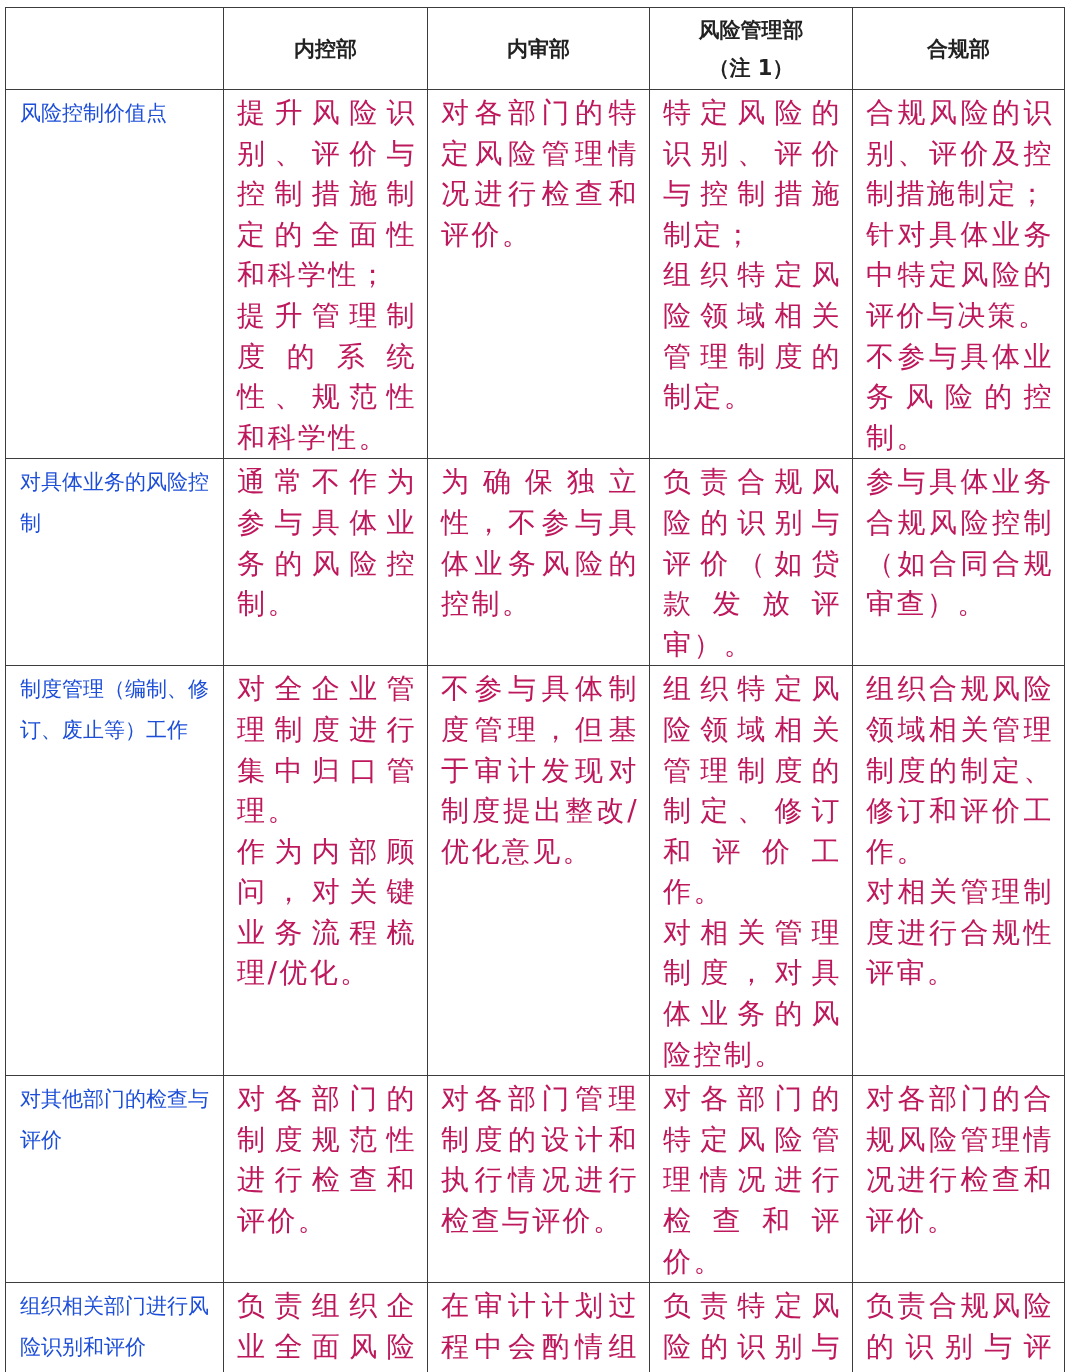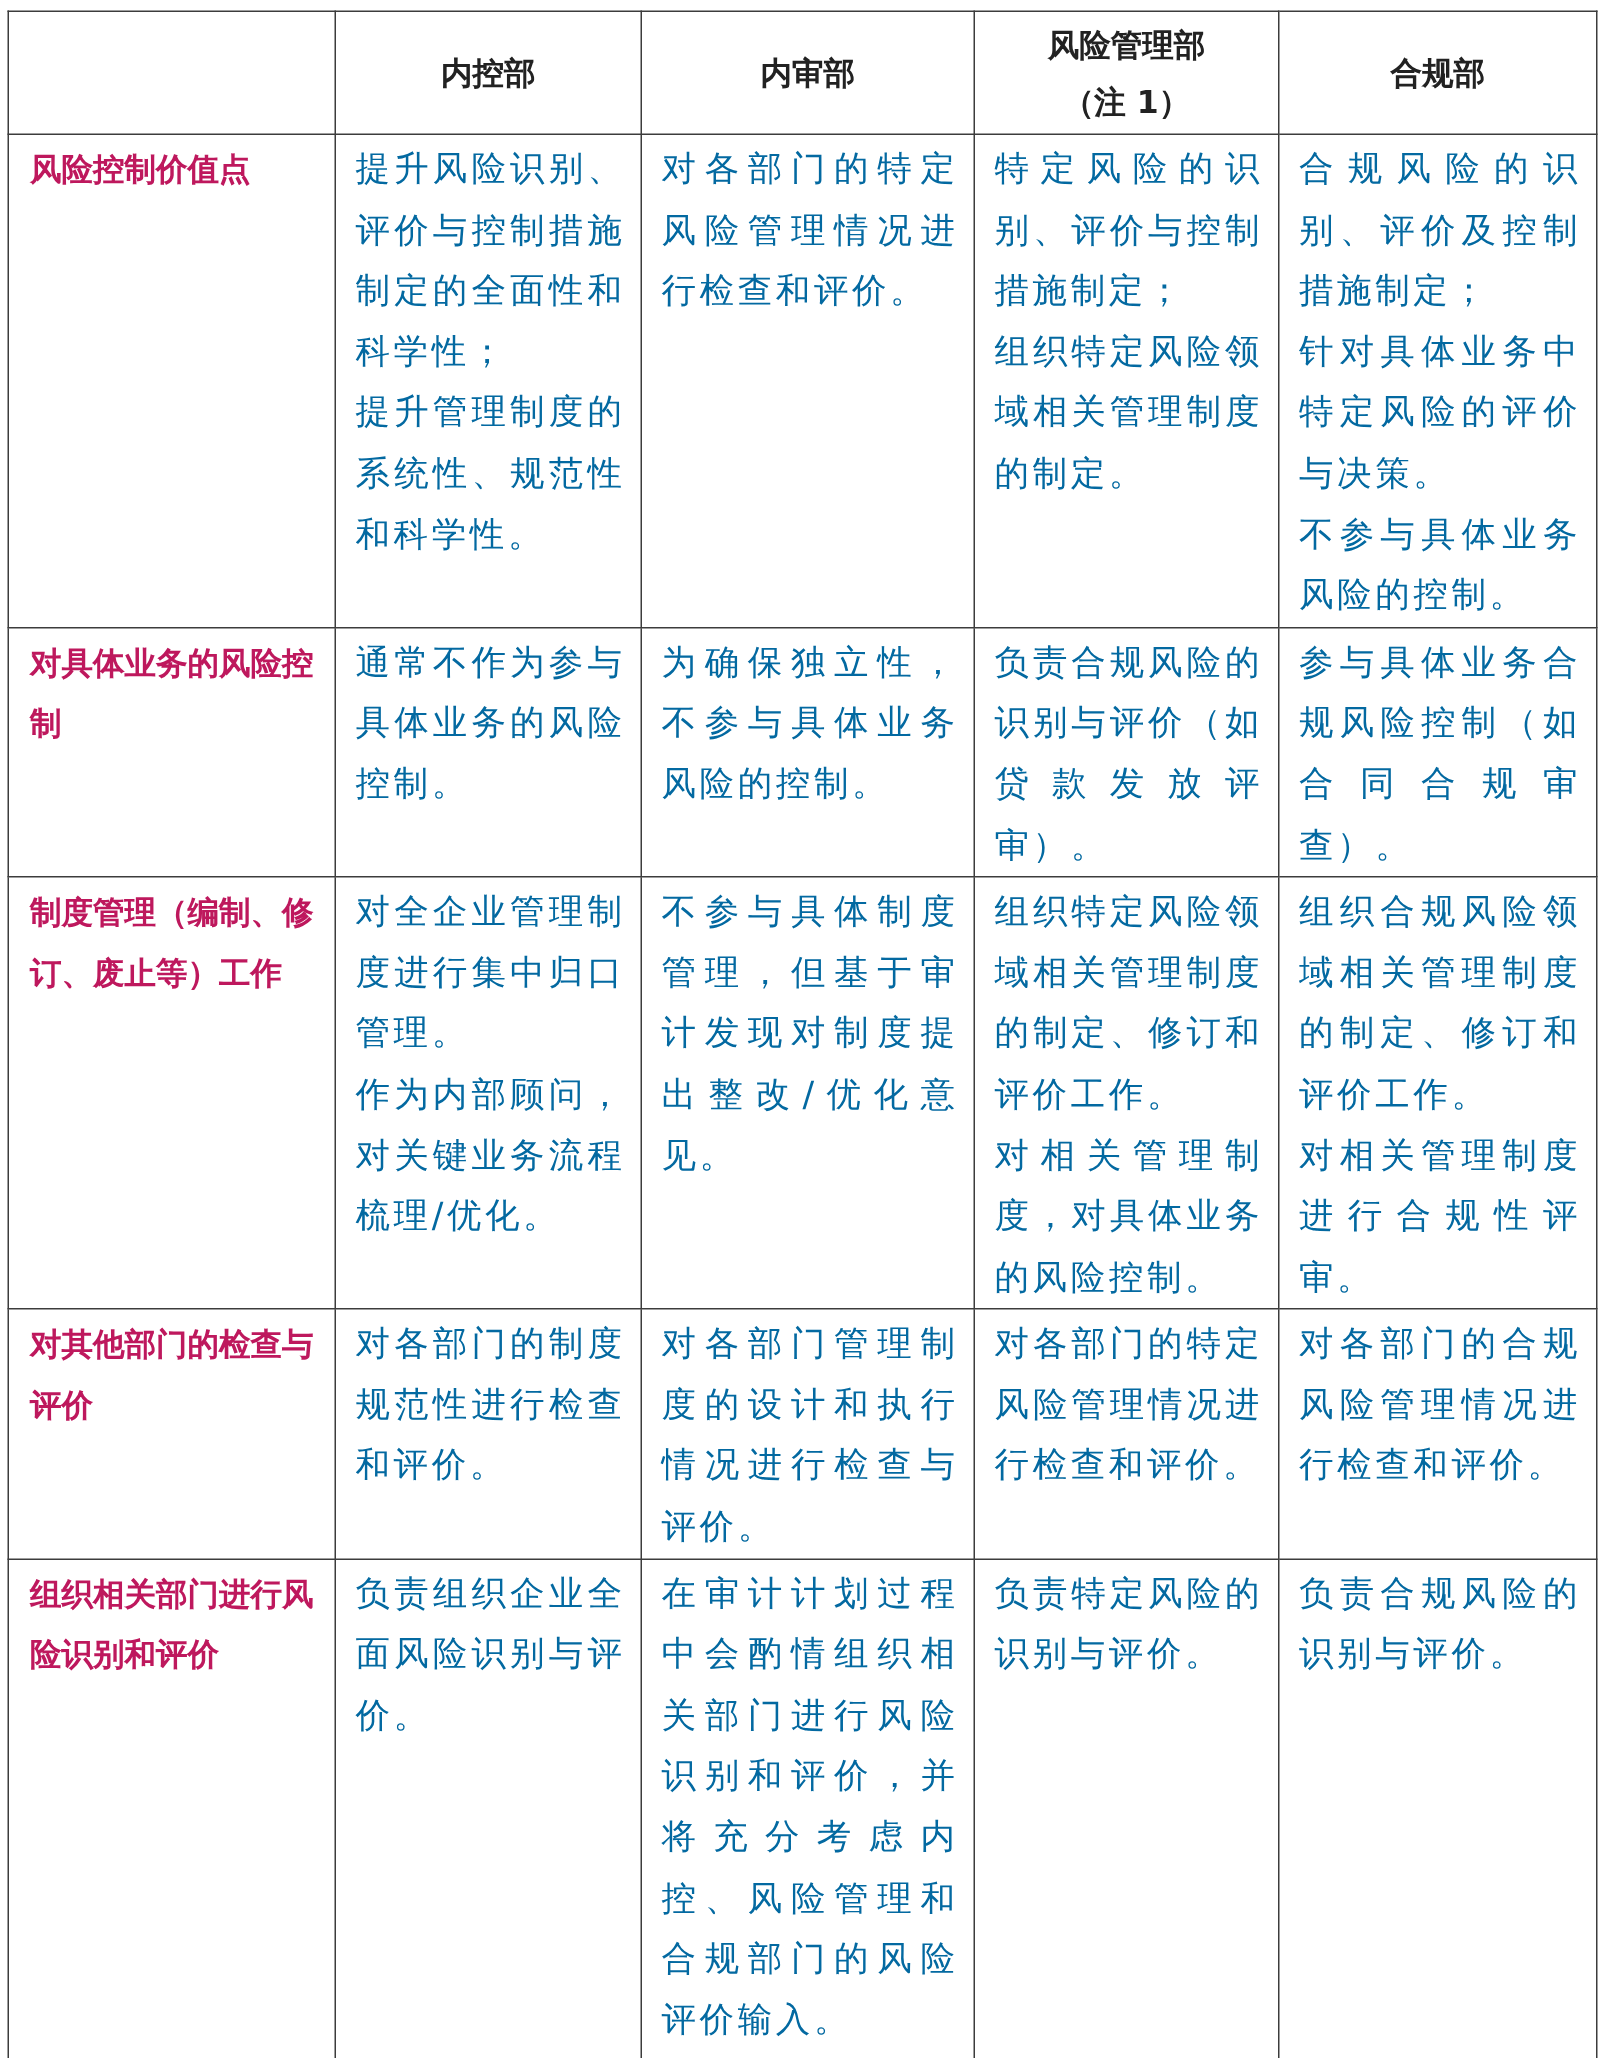--- a/index.html
+++ b/index.html
@@ -32,31 +32,31 @@
     height: 81px;
     vertical-align: middle;
     text-align: center;
     font-weight: bold;
     font-size: 21px;
     color: #222222;
     line-height: 38px;
   }
   .hdr-line { display: block; }
   .row-head {
-    font-weight: bold;
+    font-weight: normal;
     font-size: 21px;
-    color: #be185d;
+    color: #1d4ed8;
     line-height: 40.6px;
     padding: 3px 10px 0 14px !important;
   }
   .cell {
-    font-size: 23px;
+    font-size: 28px;
     line-height: 40.6px;
     letter-spacing: 2.4px;
-    color: #0369a1;
+    color: #be185d;
     padding: 3px 10px 0 13px !important;
   }
   .para { display: block; text-align: justify; }
   .r1 { height: 327px; }
   .r2 { height: 122px; }
   .r3 { height: 285px; }
   .r4 { height: 123px; }
   .r5 { height: 408px; }
 </style>
 </head>

